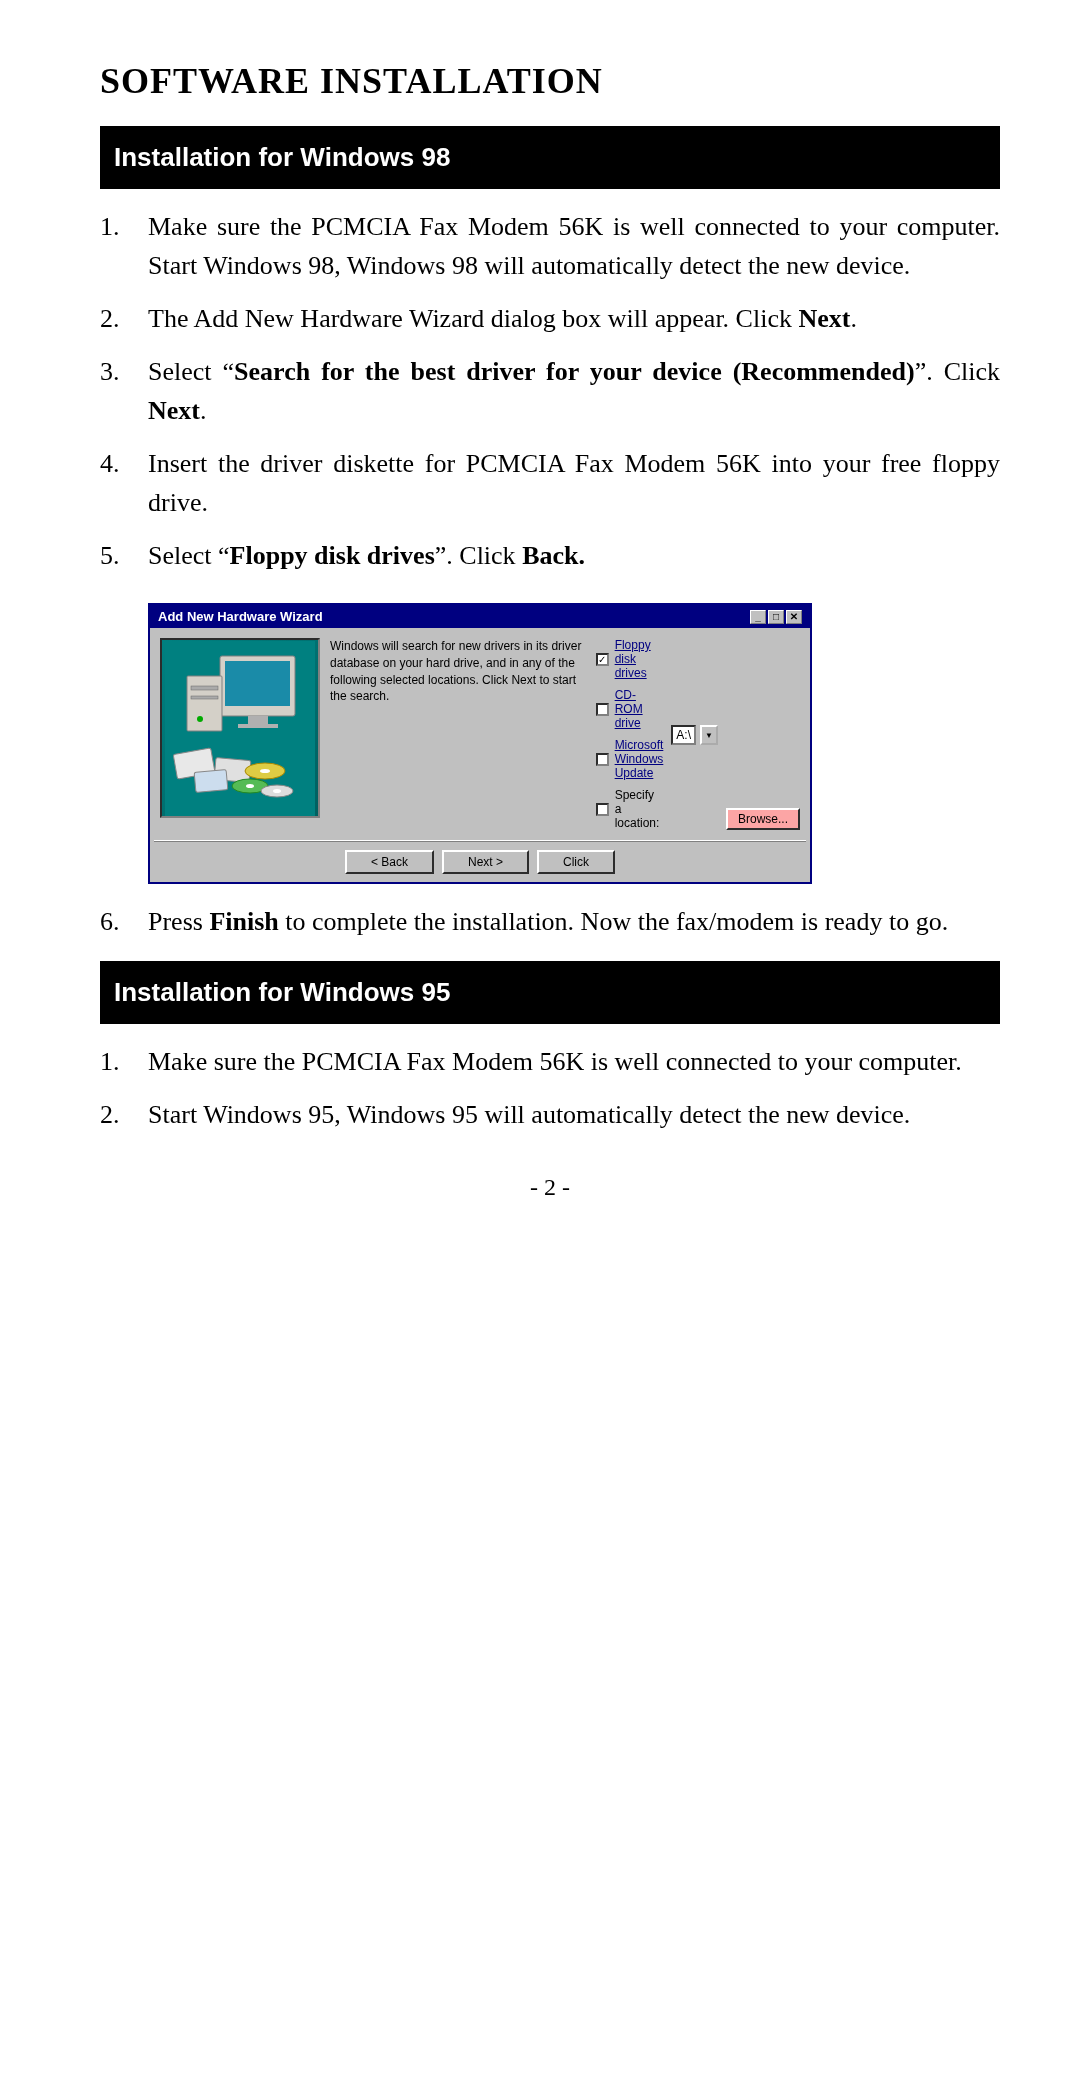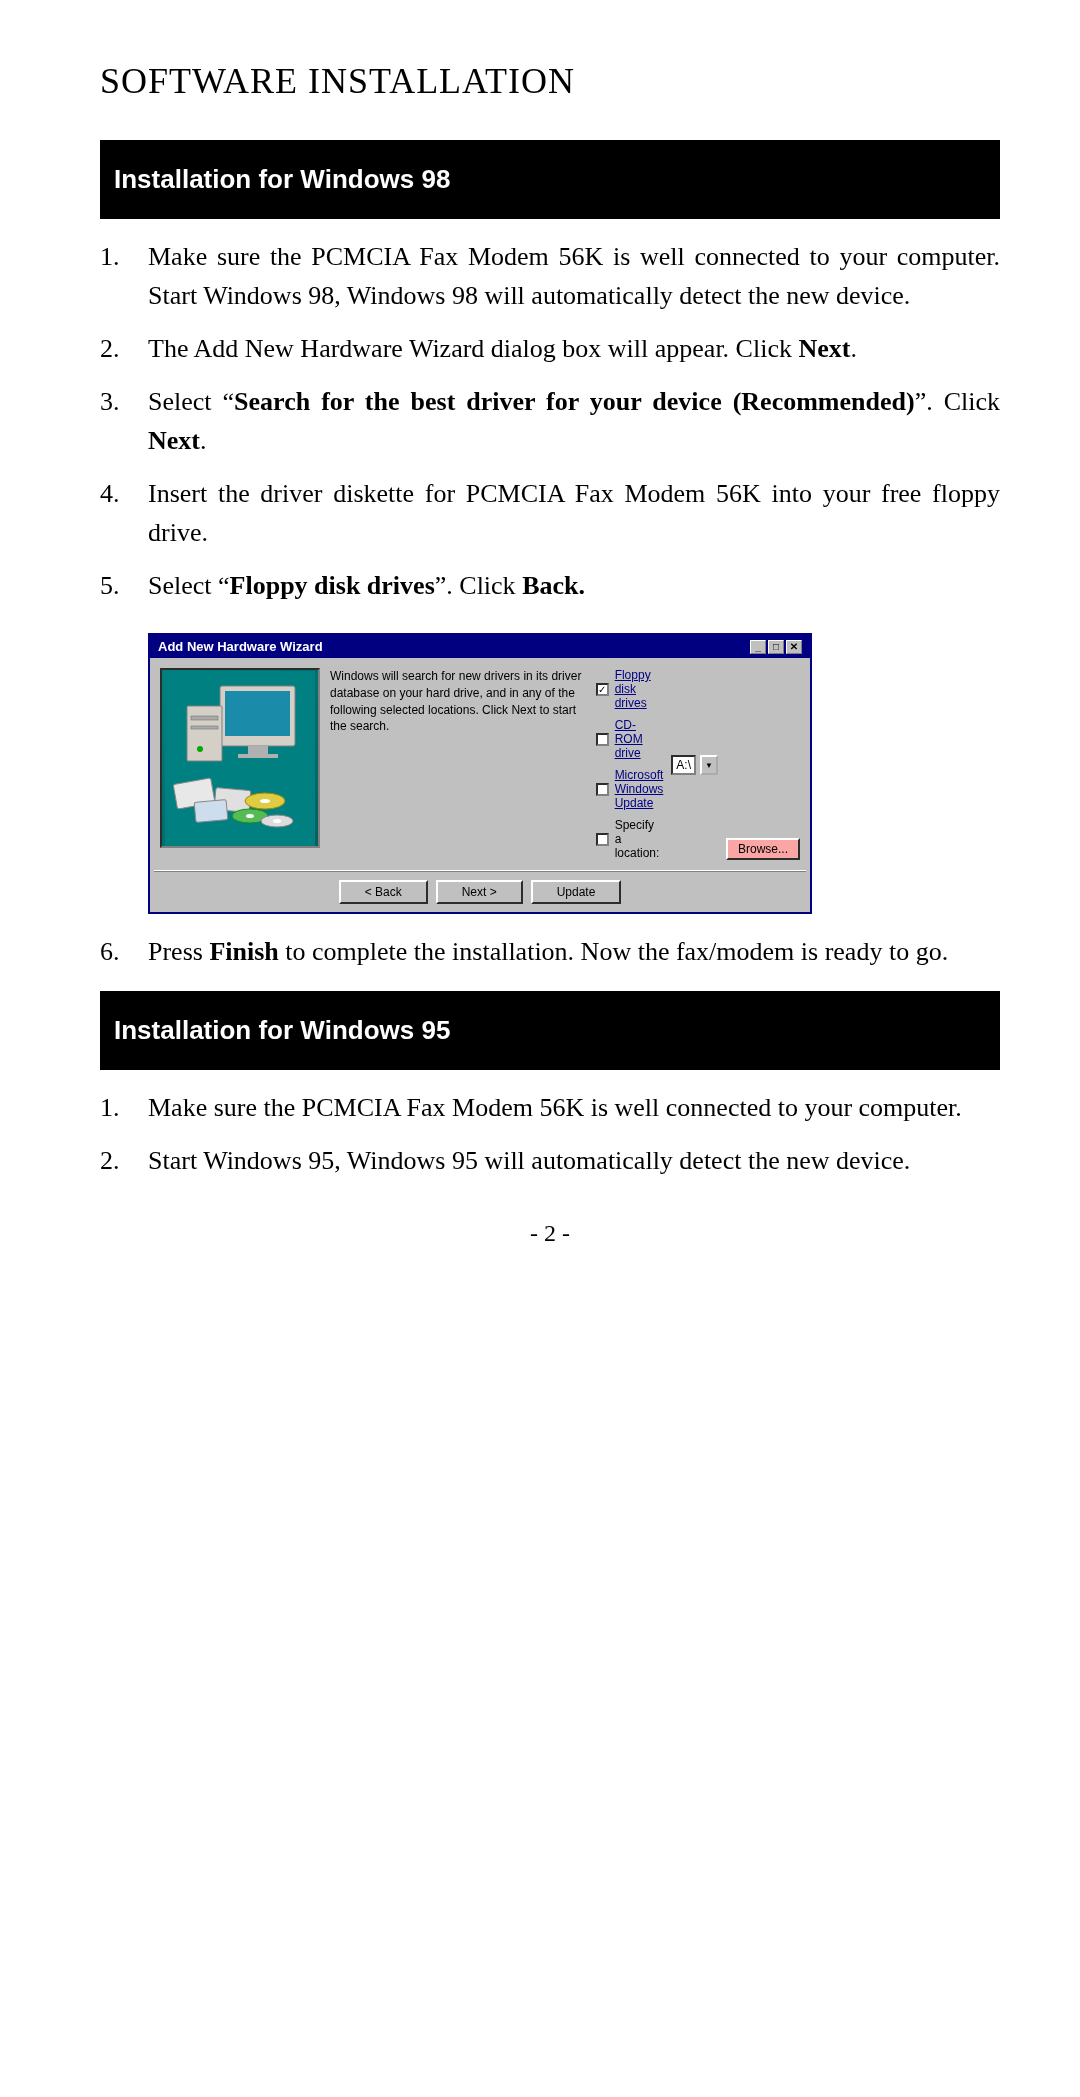--- a/index.html
+++ b/index.html
@@ -8,31 +8,31 @@
       background: #ffffff;
       font-family: "Times New Roman", Times, serif;
       width: 1080px;
       min-height: 2097px;
       padding: 60px 80px 80px 100px;
       color: #000000;
     }
 
     .page-title {
       font-size: 36px;
-      font-weight: normal;
-      margin-bottom: 38px;
+      font-weight: bold;
+      margin-bottom: 24px;
       letter-spacing: 1px;
     }
 
     .section-header {
       background: #000000;
       color: #ffffff;
       font-size: 26px;
       font-weight: bold;
-      padding: 24px 14px;
+      padding: 16px 14px;
       margin-bottom: 18px;
       font-family: Arial, sans-serif;
     }
 
     .numbered-list {
       list-style: none;
       margin-left: 0;
       margin-bottom: 18px;
     }
 
@@ -392,21 +392,21 @@
           <div class="browse-btn">Browse...</div>
         </div>
       </div>
     </div>
 
     <div class="dialog-divider"></div>
 
     <div class="dialog-footer">
       <div class="dialog-btn">&lt; Back</div>
       <div class="dialog-btn">Next &gt;</div>
-      <div class="dialog-btn">Update</div>
+      <div class="dialog-btn">Click</div>
     </div>
 
   </div>
 </div>
 
 
 <div class="step6-text">
   <span class="step6-num">6.</span>
   <span class="list-content">
     Press <span class="bold">Finish</span> to complete the installation. Now the fax/modem is ready to go.

